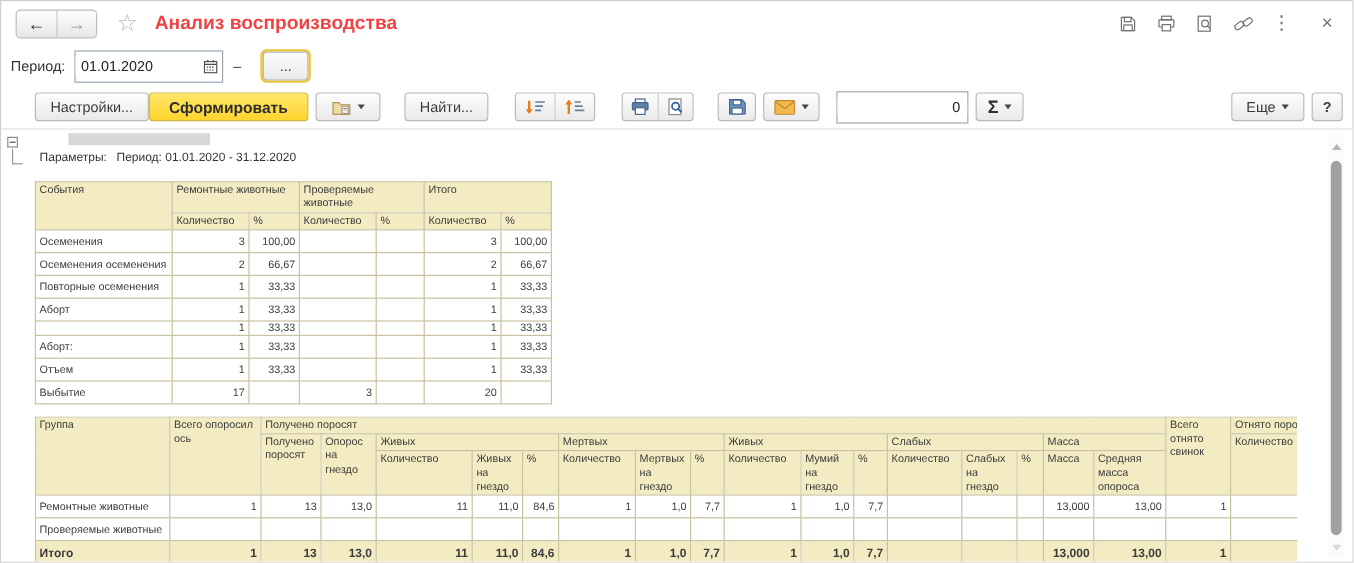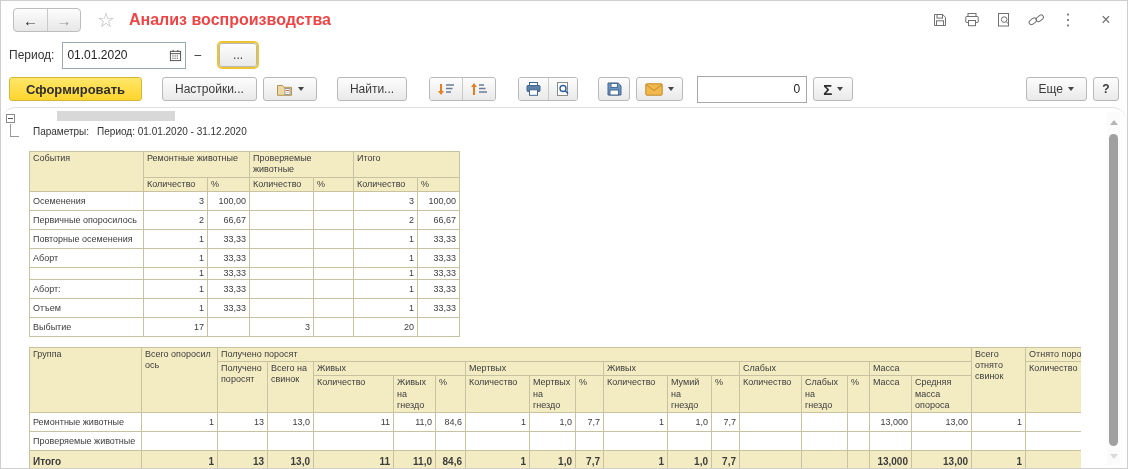--- a/index.html
+++ b/index.html
@@ -36,21 +36,21 @@
   .btn-group { display:inline-flex; border:1px solid #b9b9b9; border-radius:3px; overflow:hidden; }
   .btn-group .gbtn { height:22px; padding:0 6px; border:none; background:linear-gradient(#fdfdfd,#e9e9e9); display:flex; align-items:center; cursor:pointer; }
   .btn-group .gbtn + .gbtn { border-left:1px solid #c9c9c9; }
   .caret { width:0; height:0; border-left:3px solid transparent; border-right:3px solid transparent; border-top:4px solid #444; display:inline-block; }
   .counter-field { width:110px; margin-left:14px; border-color:#a8a8a8; }
   .counter-field input { border:none; outline:none; width:100%; font-size:12px; text-align:right; padding:0 6px; font-family:inherit; color:#222; }
   .sigma { font-size:15px; font-weight:bold; color:#2e2e2e; }
   .spacer { flex:1; }
   .help-btn { width:26px; justify-content:center; font-weight:bold; }
   
-  .report { position:absolute; left:0; top:106px; right:0; bottom:0; border-top:1px solid #e0e0e0; background:#fff;border-radius:15px; }
+  .report { position:absolute; left:0; top:106px; right:0; bottom:0; border-top:1px solid #e0e0e0; background:#fff; }
   .expander { position:absolute; left:5px; top:6px; width:9px; height:9px; border:1px solid #8a8a8a; background:#fff; cursor:pointer; }
   .expander::after { content:""; position:absolute; left:1px; right:1px; top:3px; height:1px; background:#555; }
   .elbow { position:absolute; left:9px; top:16px; width:9px; height:13px; border-left:1px solid #9a9a9a; border-bottom:1px solid #9a9a9a; }
   .report-content { position:absolute; left:28px; top:0; right:24px; bottom:0; }
   .group-band { width:118px; height:10px; background:#d8d8d8; margin:3px 0 0 28px; }
   .params-line { font-size:10px; color:#333; margin:5px 0 0 4px; }
   .params-line .pv { margin-left:8px; }
   table.rt { border-collapse:collapse; table-layout:fixed; font-size:9px; color:#3c3c3c; margin-top:14px; background:#fff; }
   .rt th, .rt td { border:1px solid #c8c2a0; padding:1px 3px; vertical-align:top; text-align:left; font-weight:normal; overflow:hidden; }
   .rt thead th { background:#f3ecc3; line-height:1.25; }
@@ -126,22 +126,22 @@
             <line x1="3.5" y1="7.5" x2="10.5" y2="7.5" stroke-dasharray="1.4 1"></line>
             <line x1="3.5" y1="10" x2="10.5" y2="10" stroke-dasharray="1.4 1"></line>
           </svg>
       </span>
     </div>
     <span class="dash">–</span>
     <button class="btn ellipsis-btn">...</button>
   </div>
 
   <div class="toolbar">
+    <button class="btn ml20">Настройки...</button>
     <button class="btn btn-primary">Сформировать</button>
-    <button class="btn ml20">Настройки...</button>
     <button class="btn ml6">
       <span>
         <svg width="17" height="15" viewBox="0 0 17 15">
             <path d="M1.5 3.5h5l1.5 1.8h7.5v8H1.5z" fill="#eed9a4" stroke="#b2954f"></path>
             <rect x="9" y="6.5" width="5" height="6" fill="#fff" stroke="#9a9a9a"></rect>
             <rect x="10" y="8" width="3" height="0.8" fill="#c0392b"></rect>
             <rect x="10" y="9.8" width="3" height="0.8" fill="#bbb"></rect>
           </svg>
       </span>
       <span class="caret"></span>
@@ -258,21 +258,21 @@
             <tr>
               <td class="lbl">Осеменения</td>
               <td class="num">3</td>
               <td class="num">100,00</td>
               <td class="num"></td>
               <td class="num"></td>
               <td class="num">3</td>
               <td class="num">100,00</td>
             </tr>
             <tr>
-              <td class="lbl">Первичные опоросилось</td>
+              <td class="lbl">Осеменения осеменения</td>
               <td class="num">2</td>
               <td class="num">66,67</td>
               <td class="num"></td>
               <td class="num"></td>
               <td class="num">2</td>
               <td class="num">66,67</td>
             </tr>
             <tr>
               <td class="lbl">Повторные осеменения</td>
               <td class="num">1</td>
@@ -358,21 +358,21 @@
           <thead>
             <tr>
               <th rowspan="3">Группа</th>
               <th rowspan="3" class="bw">Всего опоросилось</th>
               <th colspan="16">Получено поросят</th>
               <th rowspan="3">Всего отнято свинок</th>
               <th colspan="2">Отнято поросят</th>
             </tr>
             <tr>
               <th rowspan="2">Получено поросят</th>
-              <th rowspan="2">Всего на свинок</th>
+              <th rowspan="2">Опорос на гнездо</th>
               <th colspan="3">Живых</th>
               <th colspan="3">Мертвых</th>
               <th colspan="3">Живых</th>
               <th colspan="3">Слабых</th>
               <th colspan="2">Масса</th>
               <th rowspan="2">Количество</th>
 
             </tr>
             <tr>
               <th>Количество</th>

